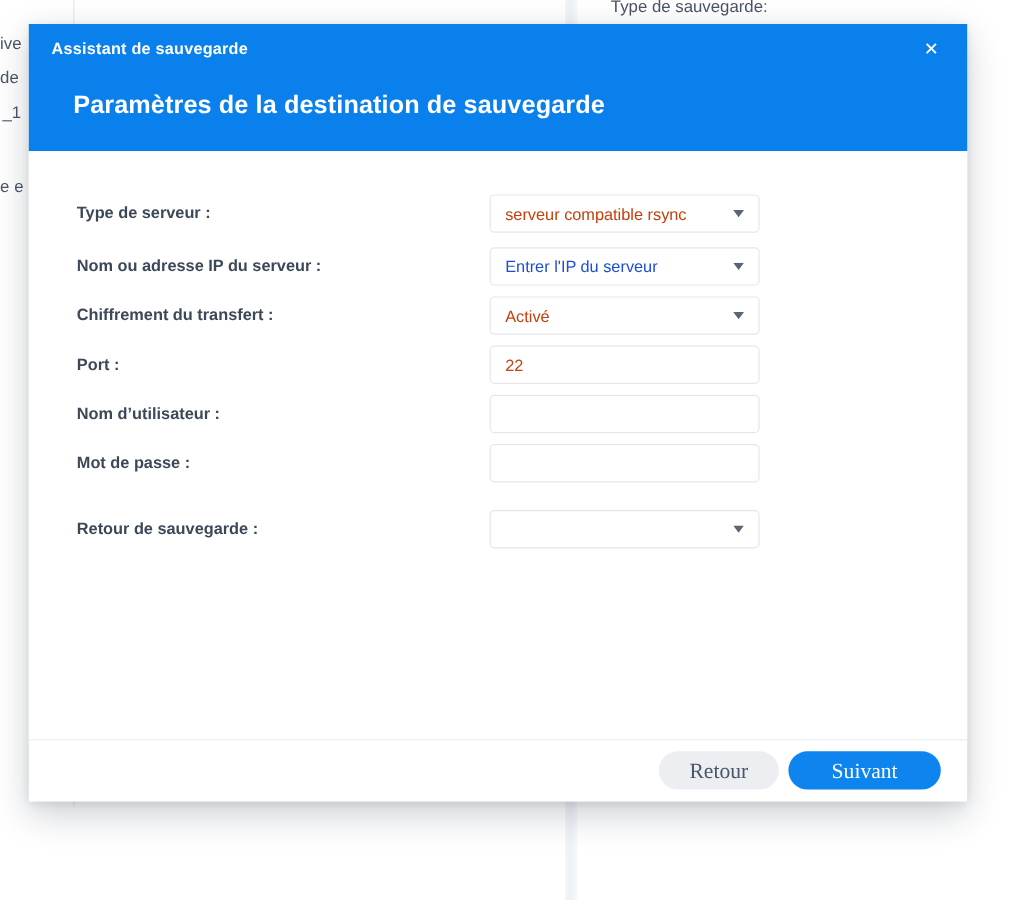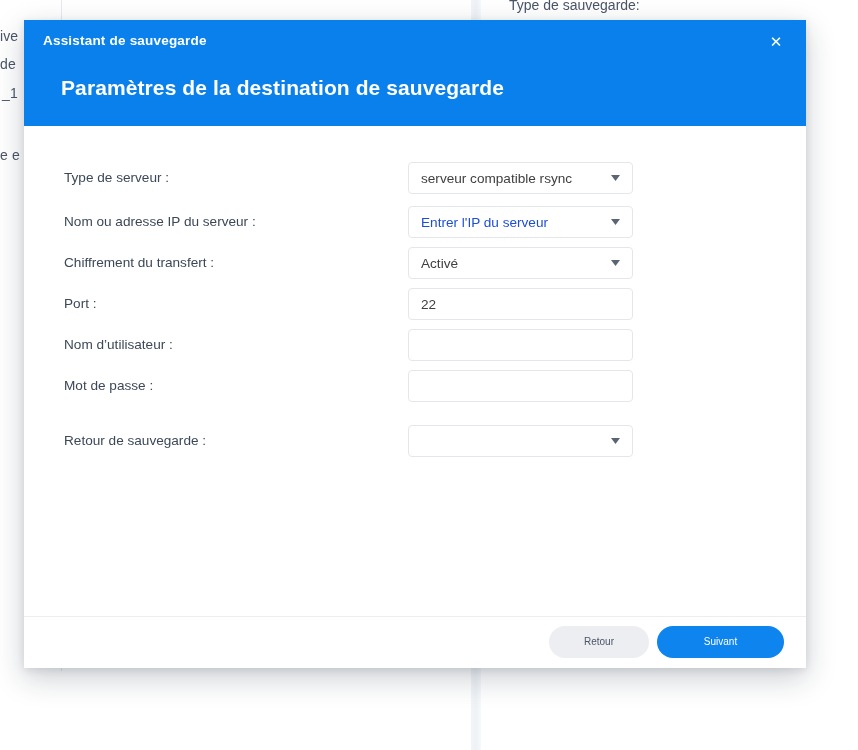--- a/index.html
+++ b/index.html
@@ -130,36 +130,37 @@
     height: 32px;
   }
   .form-label {
     position: absolute;
     left: 40px;
     top: 0;
     line-height: 32px;
     font-size: 13.6px;
     color: #3c4858;
     white-space: nowrap;
+    font-weight: bold;
   }
   .field {
     position: absolute;
     left: 384px;
     width: 225px;
     height: 32px;
     border: 1px solid #e3e7ec;
     border-radius: 4px;
     box-sizing: border-box;
     background: #ffffff;
     display: flex;
     align-items: center;
   }
   .field-text {
     font-size: 13.6px;
-    color: #404040;
+    color: #c2410c;
     padding-left: 12px;
     white-space: nowrap;
     overflow: hidden;
     flex: 1 1 auto;
   }
   .field-text.placeholder {
     color: #1d4ed8;
   }
   .caret {
     width: 22px;
@@ -186,22 +187,22 @@
     height: 51px;
     border-top: 1px solid #eceef1;
     position: relative;
   }
   .btn {
     position: absolute;
     top: 9px;
     height: 32px;
     border-radius: 16px;
     border: none;
-    font-size: 10px;
-    font-family: Liberation Sans, sans-serif;
+    font-size: 18px;
+    font-family: Liberation Serif, serif;
     cursor: pointer;
     padding: 0 22px;
     line-height: 32px;
   }
   #btn-back {
     right: 157px;
     background: #eceef2;
     color: #4a5568;
     min-width: 100px;
   }

